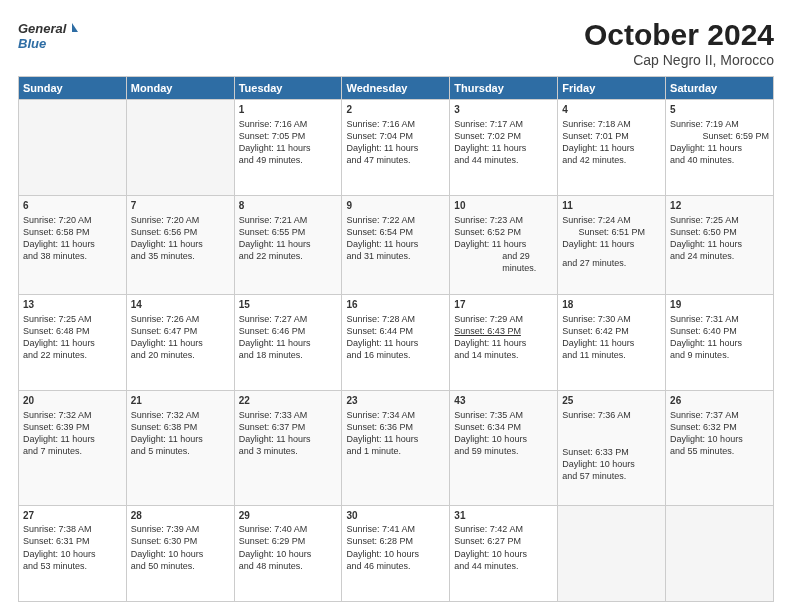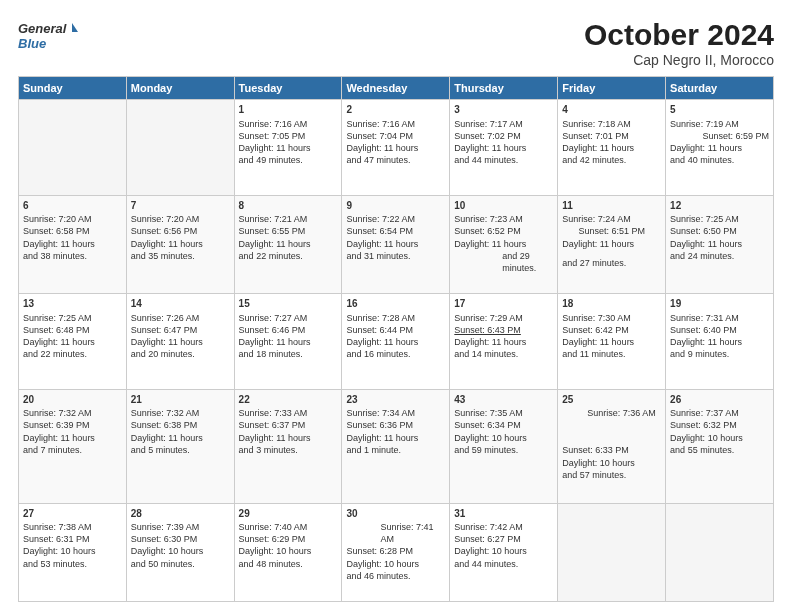--- a/index.html
+++ b/index.html
@@ -285,21 +285,21 @@
           </td>
           <td>
             <span class="day-num">43</span>
             <span style="display: block;">Sunrise: 7:35 AM</span>
             <span style="display: block;">Sunset: 6:34 PM</span>
             <span style="display: block;">Daylight: 10 hours</span>
             <span style="display: block;">and 59 minutes.</span>
           </td>
           <td>
             <span class="day-num">25</span>
-            <span style="display: block; margin-left: 25px;">Sunrise: 7:36 AM</span>
+            <span style="display: block;">Sunrise: 7:36 AM</span>
             <span style="display: block; margin-top: 25px;">Sunset: 6:33 PM</span>
             <span style="display: block;">Daylight: 10 hours</span>
             <span style="display: block;">and 57 minutes.</span>
           </td>
           <td>
             <span class="day-num">26</span>
             <span style="display: block;">Sunrise: 7:37 AM</span>
             <span style="display: block;">Sunset: 6:32 PM</span>
             <span style="display: block;">Daylight: 10 hours</span>
             <span style="display: block;">and 55 minutes.</span>
@@ -322,21 +322,21 @@
           </td>
           <td>
             <span class="day-num">29</span>
             <span style="display: block;">Sunrise: 7:40 AM</span>
             <span style="display: block;">Sunset: 6:29 PM</span>
             <span style="display: block;">Daylight: 10 hours</span>
             <span style="display: block;">and 48 minutes.</span>
           </td>
           <td>
             <span class="day-num">30</span>
-            <span style="display: block; margin-left: 34px;">Sunrise: 7:41 AM</span>
+            <span style="display: block;">Sunrise: 7:41 AM</span>
             <span style="display: block;">Sunset: 6:28 PM</span>
             <span style="display: block;">Daylight: 10 hours</span>
             <span style="display: block;">and 46 minutes.</span>
           </td>
           <td>
             <span class="day-num">31</span>
             <span style="display: block;">Sunrise: 7:42 AM</span>
             <span style="display: block;">Sunset: 6:27 PM</span>
             <span style="display: block;">Daylight: 10 hours</span>
             <span style="display: block;">and 44 minutes.</span>

